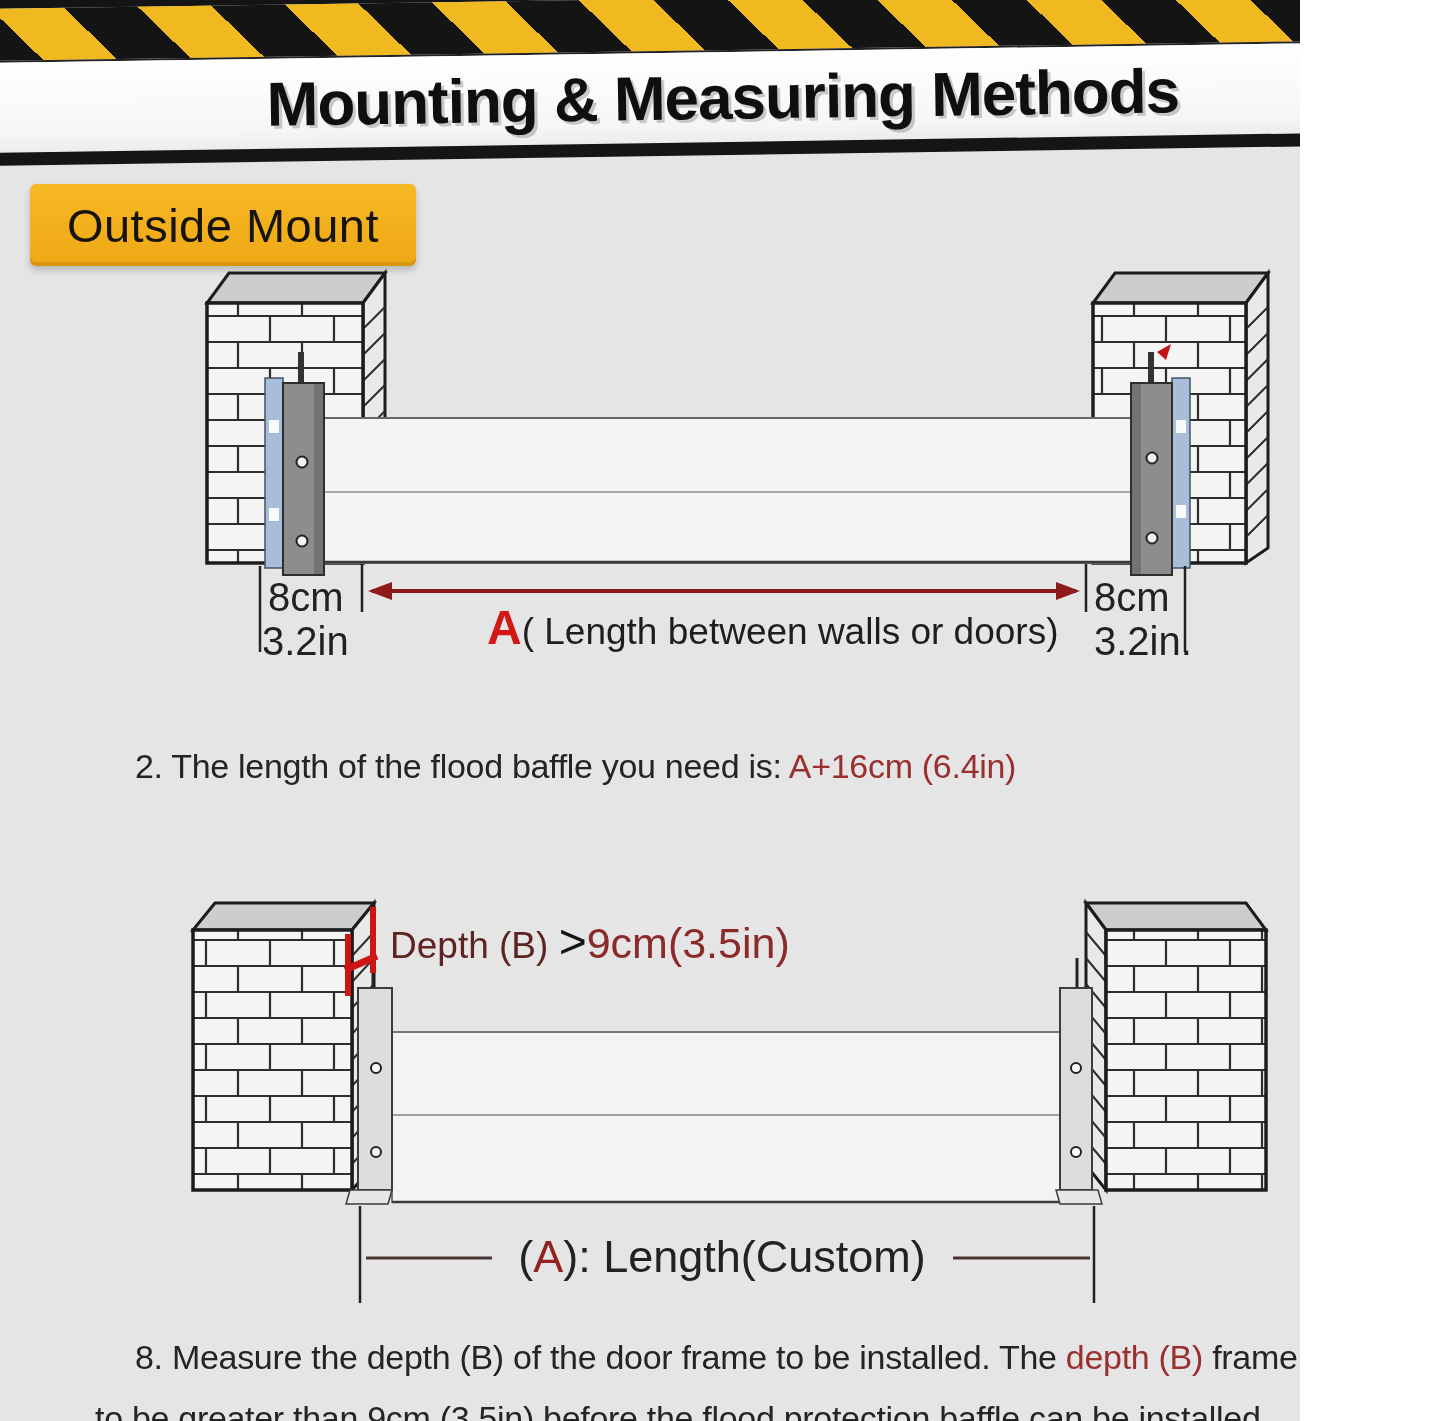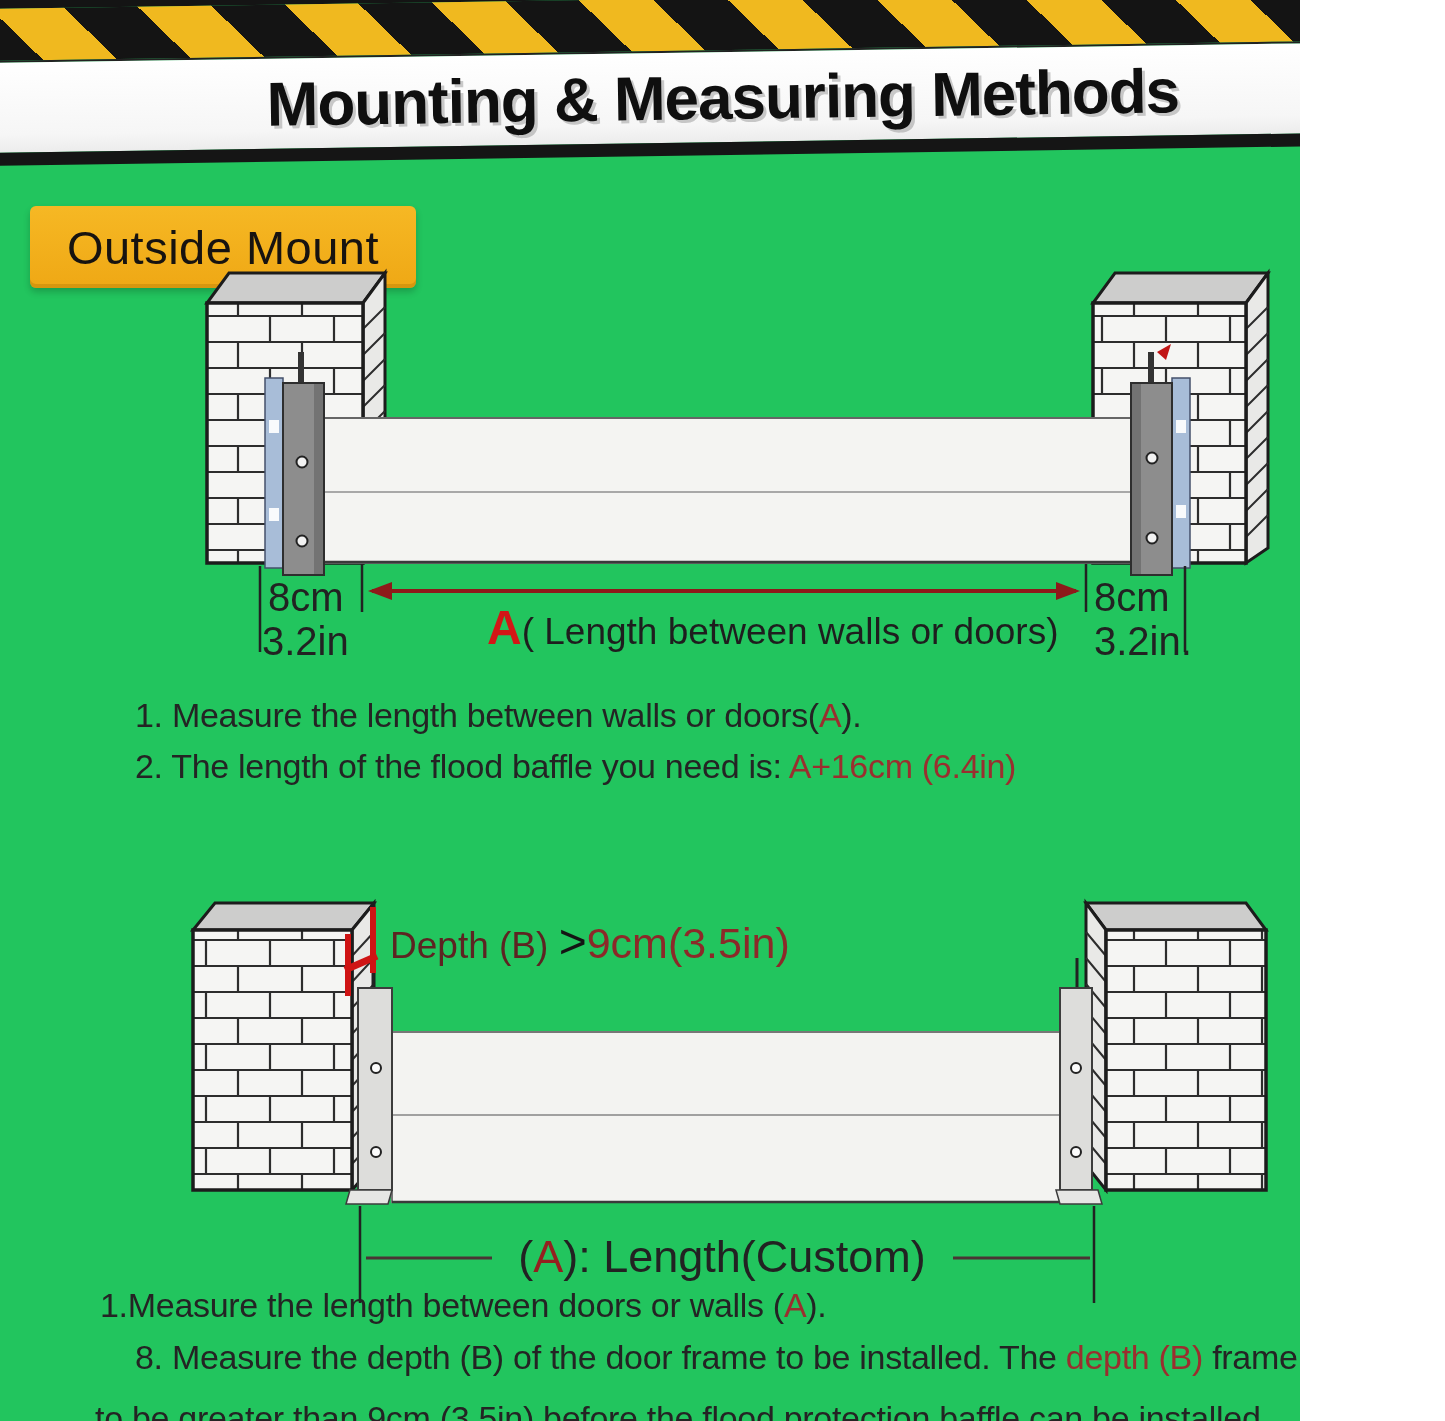--- a/index.html
+++ b/index.html
@@ -1,35 +1,35 @@
 <!DOCTYPE html>
 <html><head>
 <meta charset="utf-8">
 <style>
   html,body{margin:0;padding:0;background:#ffffff;}
-  #page{position:relative;width:1300px;height:1421px;background:#22c55e;overflow:hidden;
+  #page{position:relative;width:1300px;height:1421px;background:#e5e5e5;overflow:hidden;
         font-family:"Liberation Sans", sans-serif;}
 
   
   #header-tilt{position:absolute;left:-30px;top:-12px;width:1505px;transform:rotate(-0.85deg);}
   .hz-topline{height:10px;background:#141414;}
   .hz-stripes{height:52px;
     background:repeating-linear-gradient(45deg,#141414 0 52px,#f0b91f 52px 104px);
     border-bottom:2px solid #222;}
   .hz-title-band{height:90px;background:linear-gradient(180deg,#ffffff 0%,#f6f6f6 80%,#ececec 100%);
     display:flex;align-items:center;justify-content:center;}
   .hz-title{font-size:62px;font-weight:bold;color:#0f0f0f;letter-spacing:-1px;
     text-shadow:3px 3px 0 rgba(140,140,140,.45);}
   .hz-bottomline{height:13px;background:#151515;}
 
   
   .badge{position:absolute;background:linear-gradient(180deg,#f6b824 0%,#efa815 100%);
     border-radius:6px;color:#171310;display:flex;align-items:center;justify-content:center;
     font-size:47px;letter-spacing:.5px;
-    box-shadow:0 4px 7px rgba(0,0,0,.20), inset 0 -4px 0 rgba(160,110,0,.30);margin-top:22px;}
+    box-shadow:0 4px 7px rgba(0,0,0,.20), inset 0 -4px 0 rgba(160,110,0,.30);}
   #badge-outside{left:30px;top:184px;width:386px;height:82px;}
   #badge-inside{left:58px;top:812px;width:356px;height:84px;}
 
   
   .step{position:absolute;font-size:34px;color:#242424;letter-spacing:-0.3px;white-space:nowrap;}
   .r{color:#9a2f2f;}
   #out-step1{left:135px;top:696px;}
   #out-step2{left:135px;top:747px;}
   #in-step1{left:100px;top:1286px;}
   #in-step2{left:135px;top:1338px;}
@@ -128,21 +128,20 @@
     <text x="268" y="611" font-size="40" fill="#222">8cm</text>
     <text x="262" y="655" font-size="40" fill="#222">3.2in</text>
     <text x="1094" y="611" font-size="40" fill="#222">8cm</text>
     <text x="1094" y="655" font-size="40" fill="#222">3.2in.</text>
 
     <text x="487" y="644">
       <tspan font-size="48" font-weight="bold" fill="#d31616">A</tspan><tspan font-size="37" fill="#1e1e1e">( Length between walls or doors)</tspan>
     </text>
   </svg>
 
-  <div class="step" id="out-step1"><span>1. Measure the length between walls or doors(</span><span class="r">A</span><span>).</span></div>
   <div class="step" id="out-step2"><span>2. The length of the flood baffle you need is: </span><span class="r">A+16cm (6.4in)</span><span></span></div>
 
   <svg width="1445" height="412" viewBox="0 895 1445 412" style="top:895px">
 
     <g>
       <polygon points="193,930 352,930 374,903 215,903" fill="#cdcdcc" stroke="#1c1c1c" stroke-width="3"></polygon>
       <polygon points="352,930 374,903 374,1165 352,1190" fill="#e9e9e7" stroke="#1c1c1c" stroke-width="3"></polygon>
       <path d="M352 956 L374 932 M352 982 L374 958 M352 1008 L374 984 M352 1034 L374 1010 M352 1060 L374 1036 M352 1086 L374 1062 M352 1112 L374 1088 M352 1138 L374 1114 M352 1164 L374 1140" stroke="#2d2d2d" stroke-width="2" fill="none"></path>
       <rect x="193" y="930" width="159" height="260" fill="url(#brick)" stroke="#1c1c1c" stroke-width="3.5"></rect>
     </g>
@@ -192,17 +191,16 @@
     </g>
     <g stroke="#4a3434" stroke-width="3">
       <line x1="366" y1="1258" x2="492" y2="1258"></line>
       <line x1="953" y1="1258" x2="1090" y2="1258"></line>
     </g>
     <text x="722" y="1272" text-anchor="middle">
       <tspan font-size="45" fill="#222">(</tspan><tspan font-size="45" fill="#942020">A</tspan><tspan font-size="45" fill="#222">): Length(Custom)</tspan>
     </text>
   </svg>
 
-  <div class="step" id="in-step1"><span>1.Measure the length between doors or walls (</span><span class="r">A</span><span>).</span></div>
   <div class="step" id="in-step2"><span>8. Measure the depth (B) of the door frame to be installed. The </span><span class="r">depth (B)</span><span> frame</span></div>
   <div class="step" id="in-step2b"><span>to be greater than 9cm (3.5in) before the flood protection baffle can be installed.</span></div>
 
 </div>
 
 </body></html>

